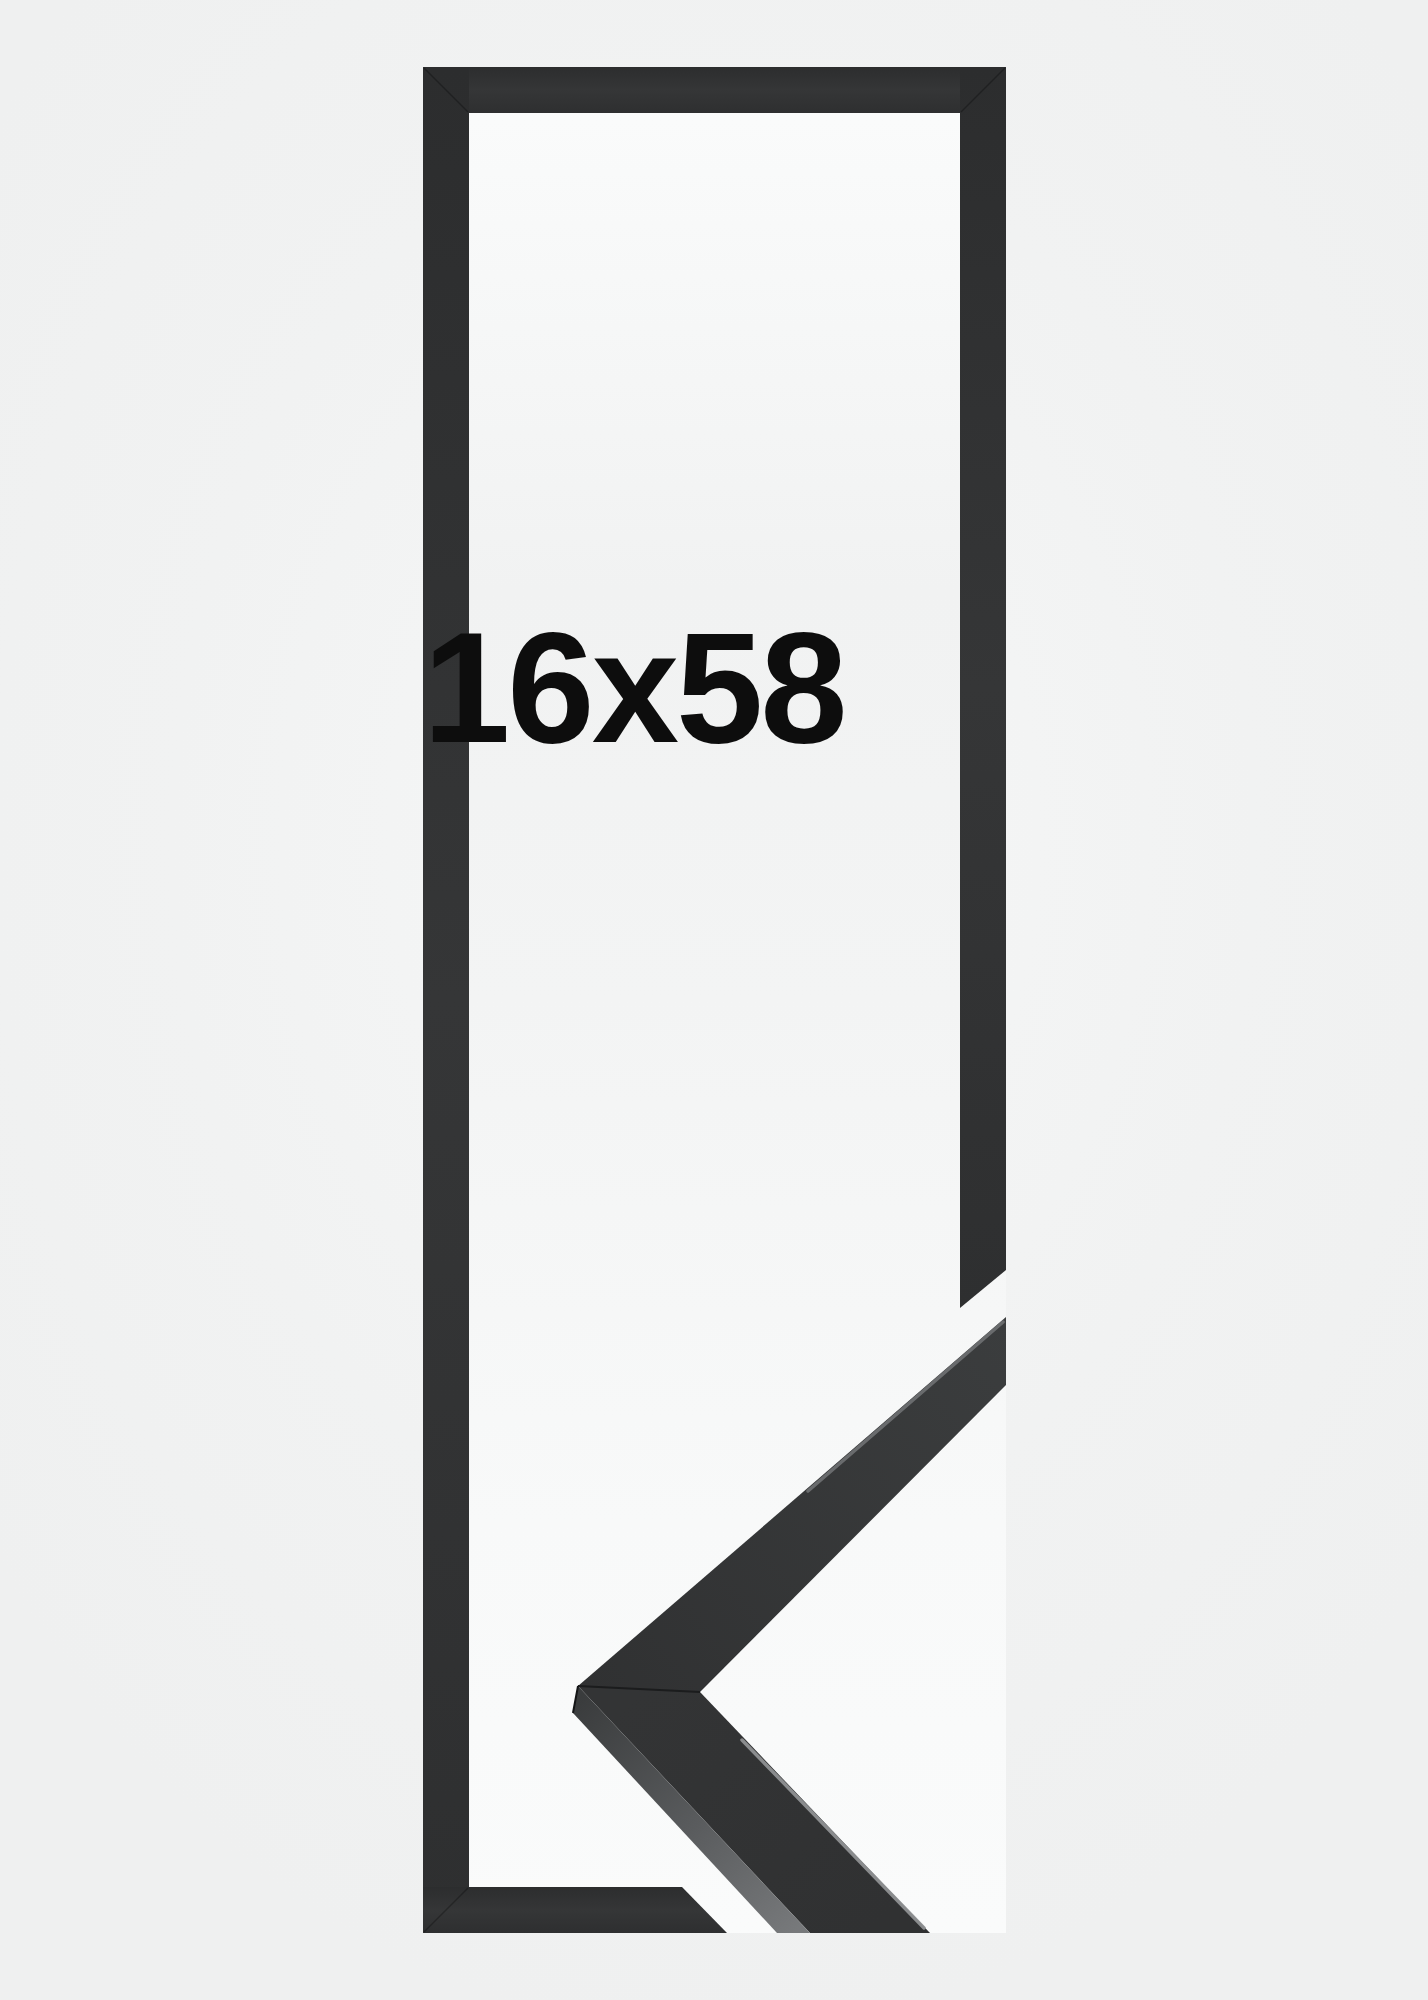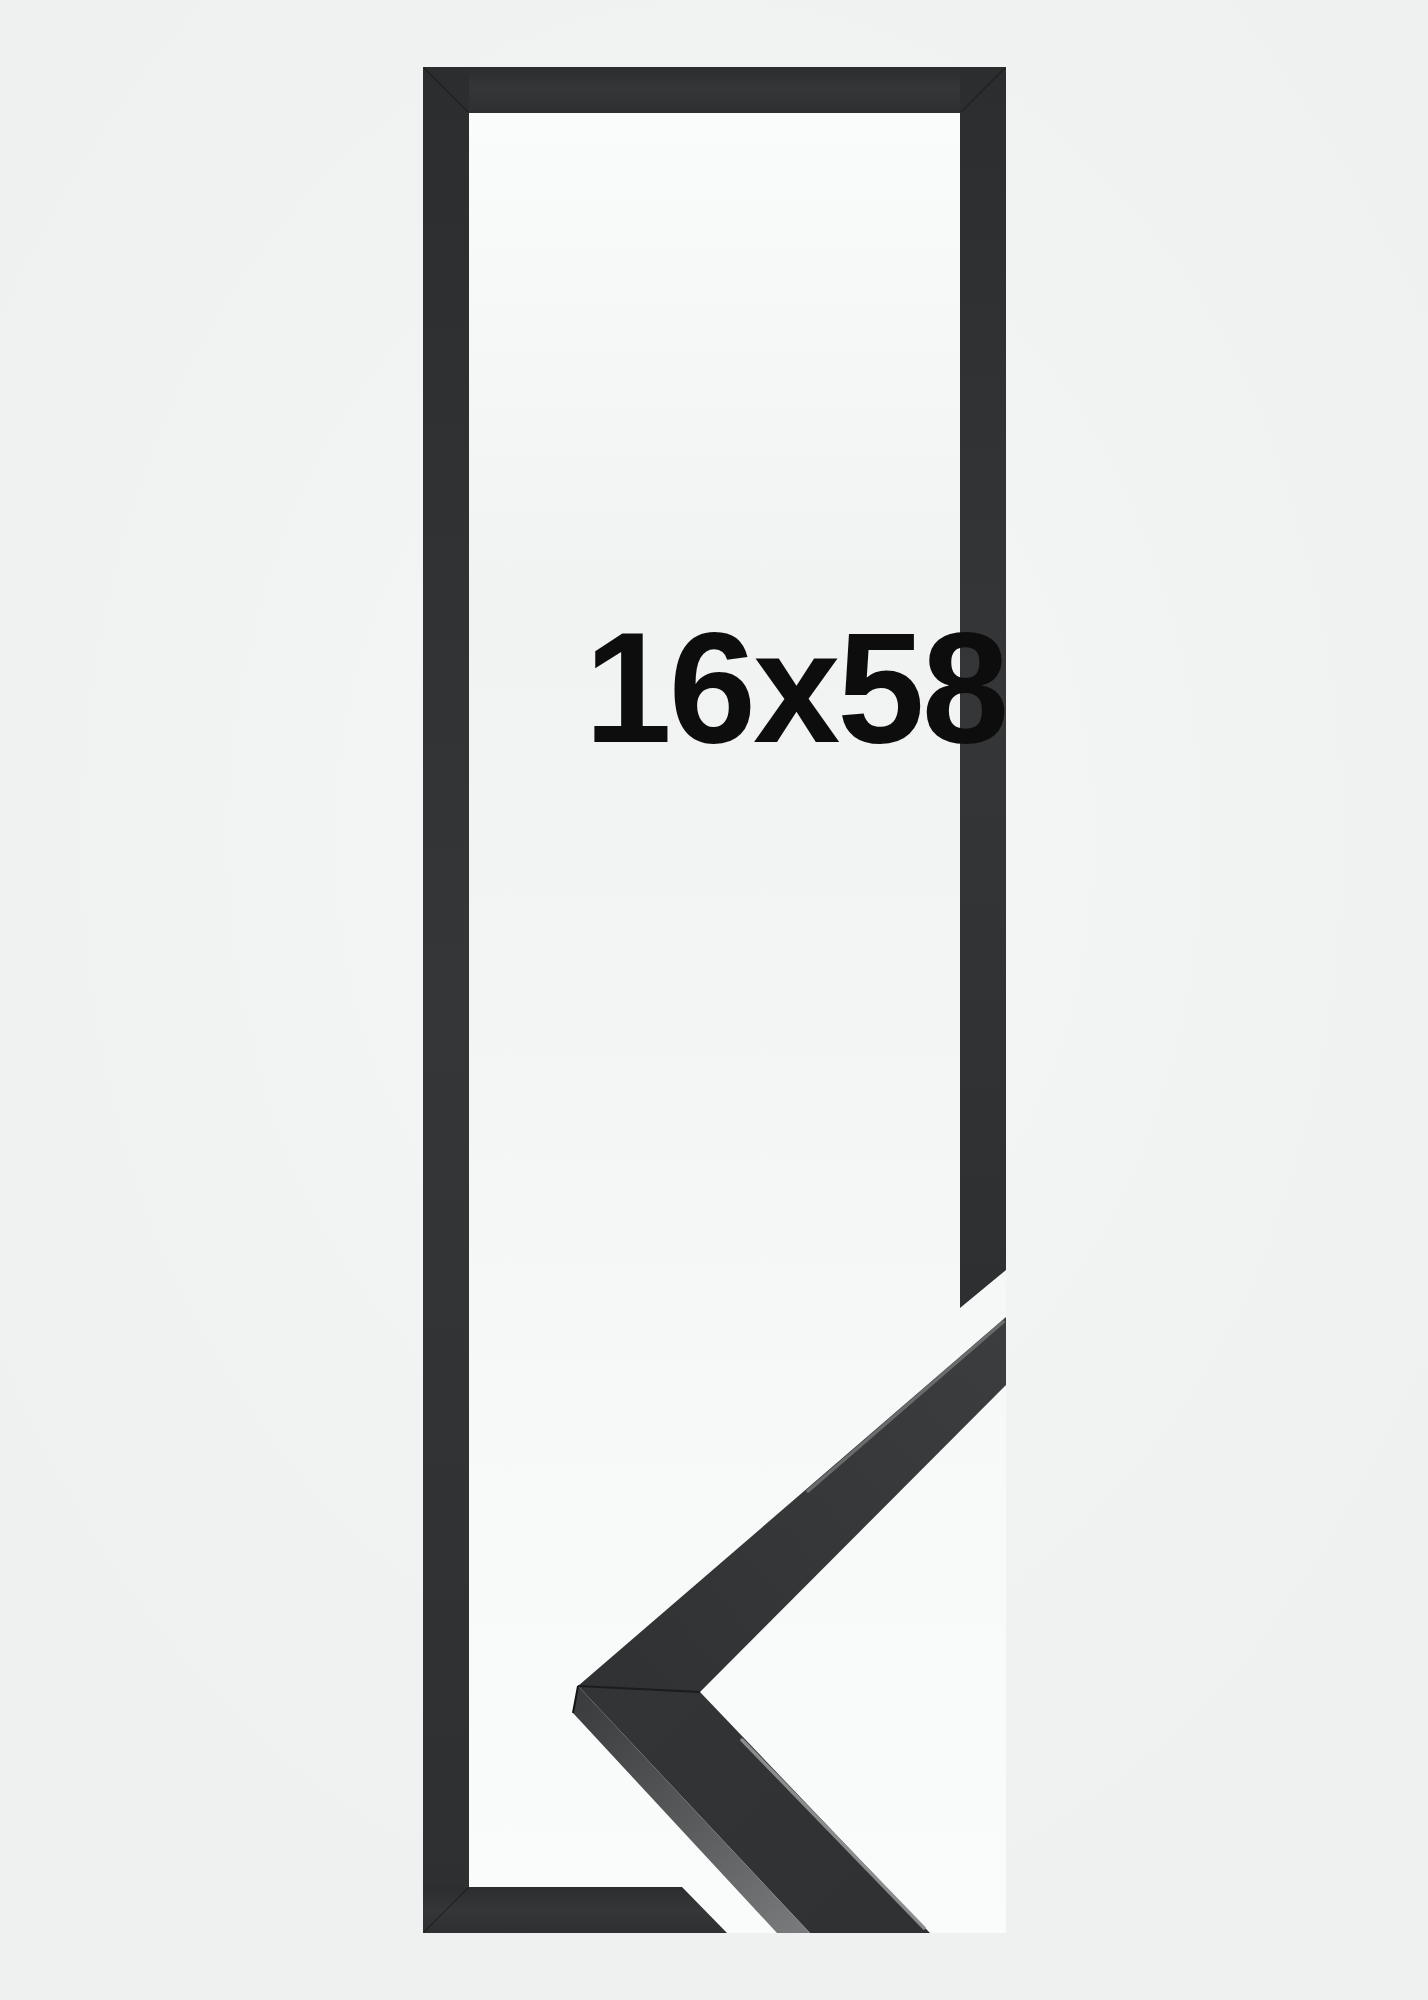--- a/index.html
+++ b/index.html
@@ -24,21 +24,21 @@
     height: 2000px;
     display: block;
   }
   .size-label {
     position: absolute;
     left: 423px;
     top: 603px;
     width: 583px;
     height: 170px;
     line-height: 170px;
-    text-align: right;
+    text-align: left;
     font-size: 157px;
     font-weight: 700;
     letter-spacing: -3px;
     color: #0d0d0d;
     user-select: none;
   }
 </style>
 </head>
 <body>
 

